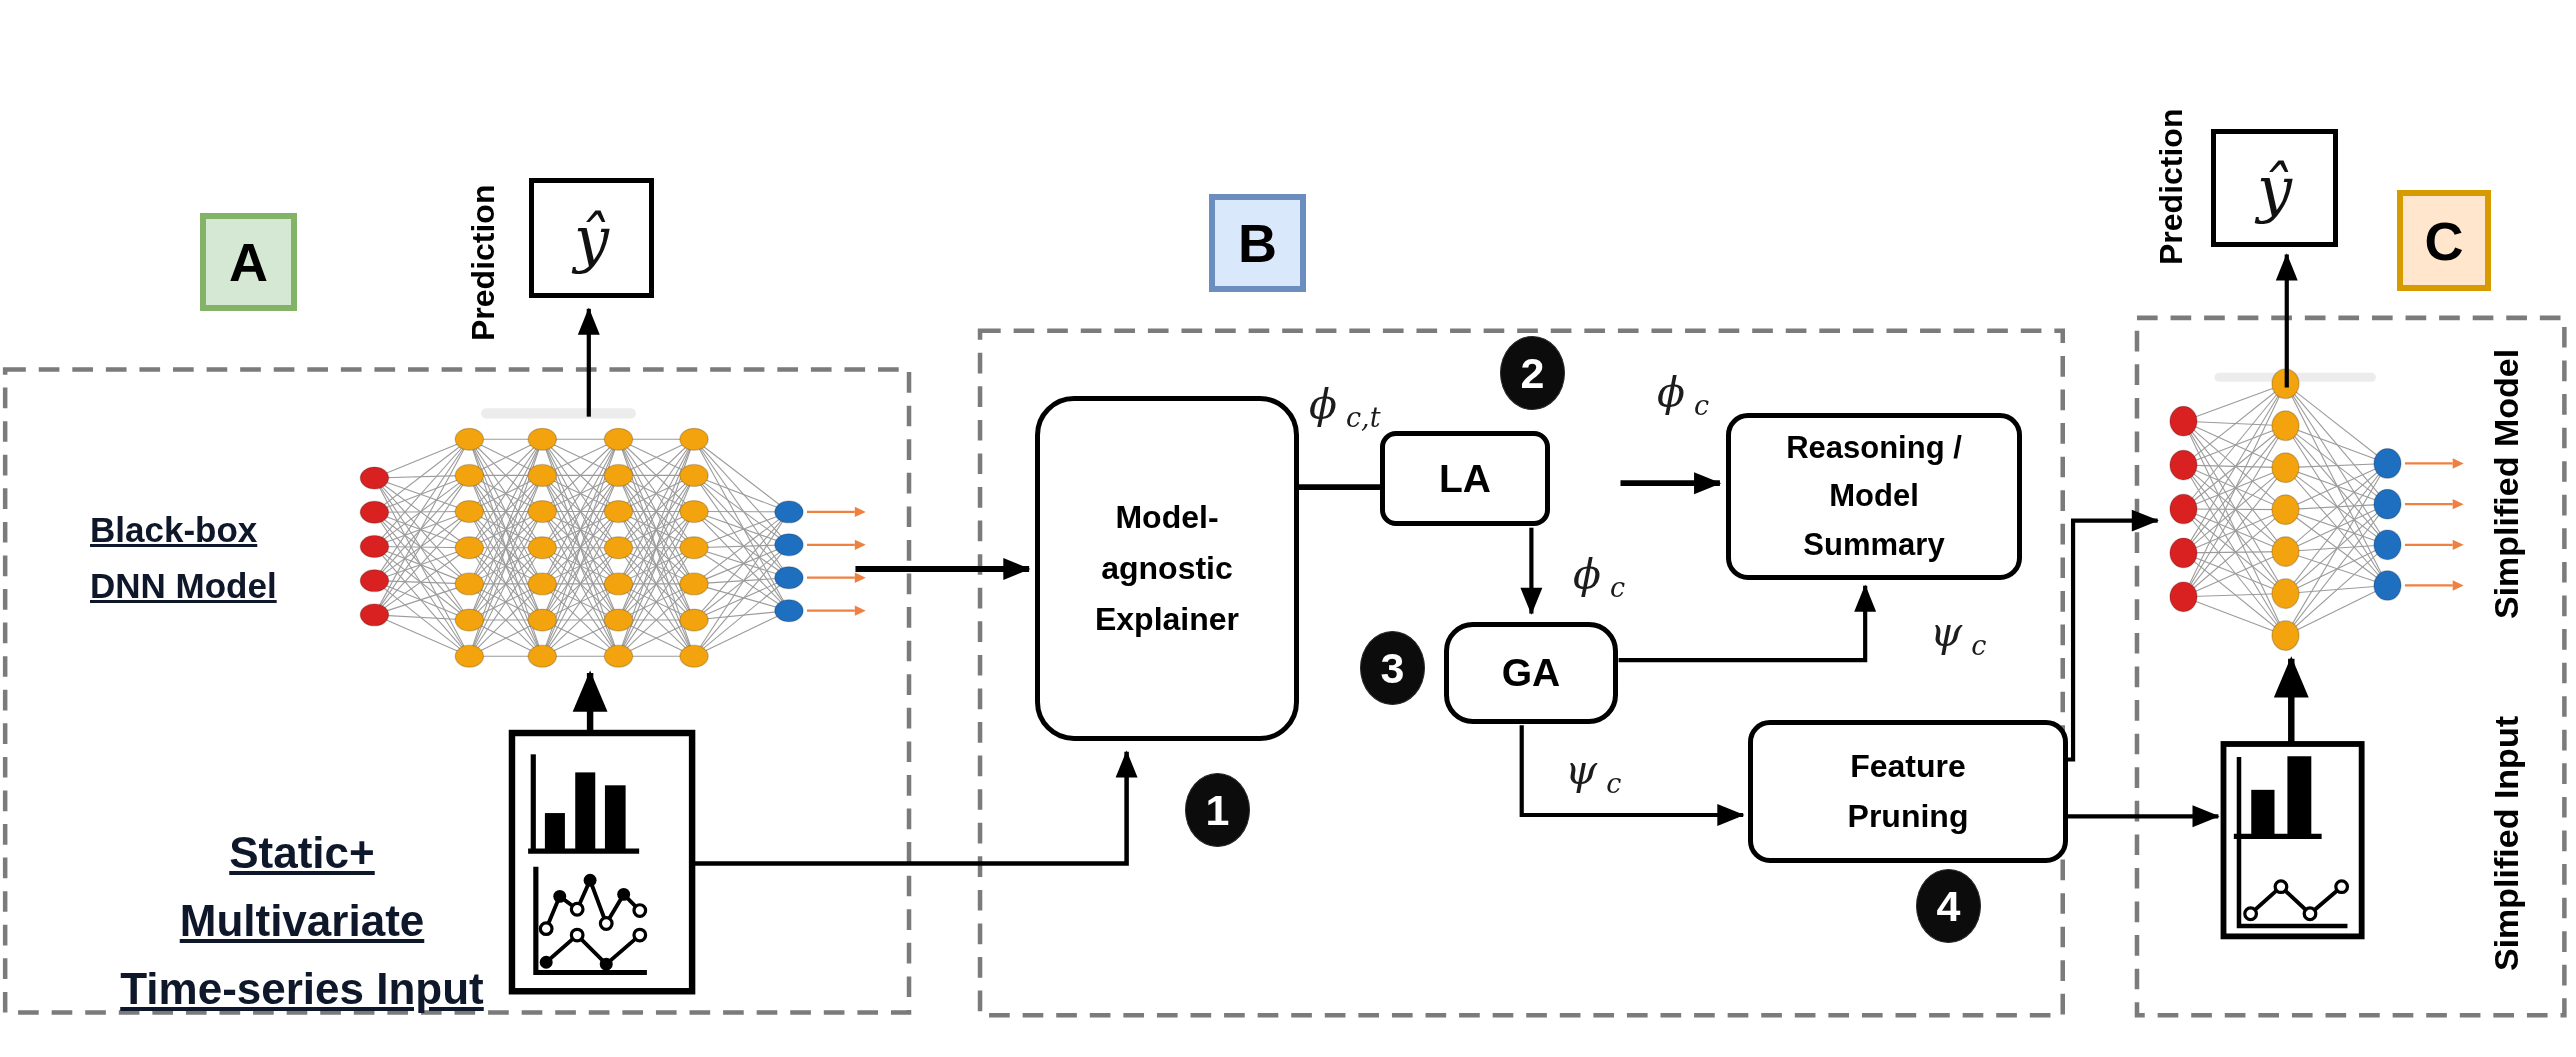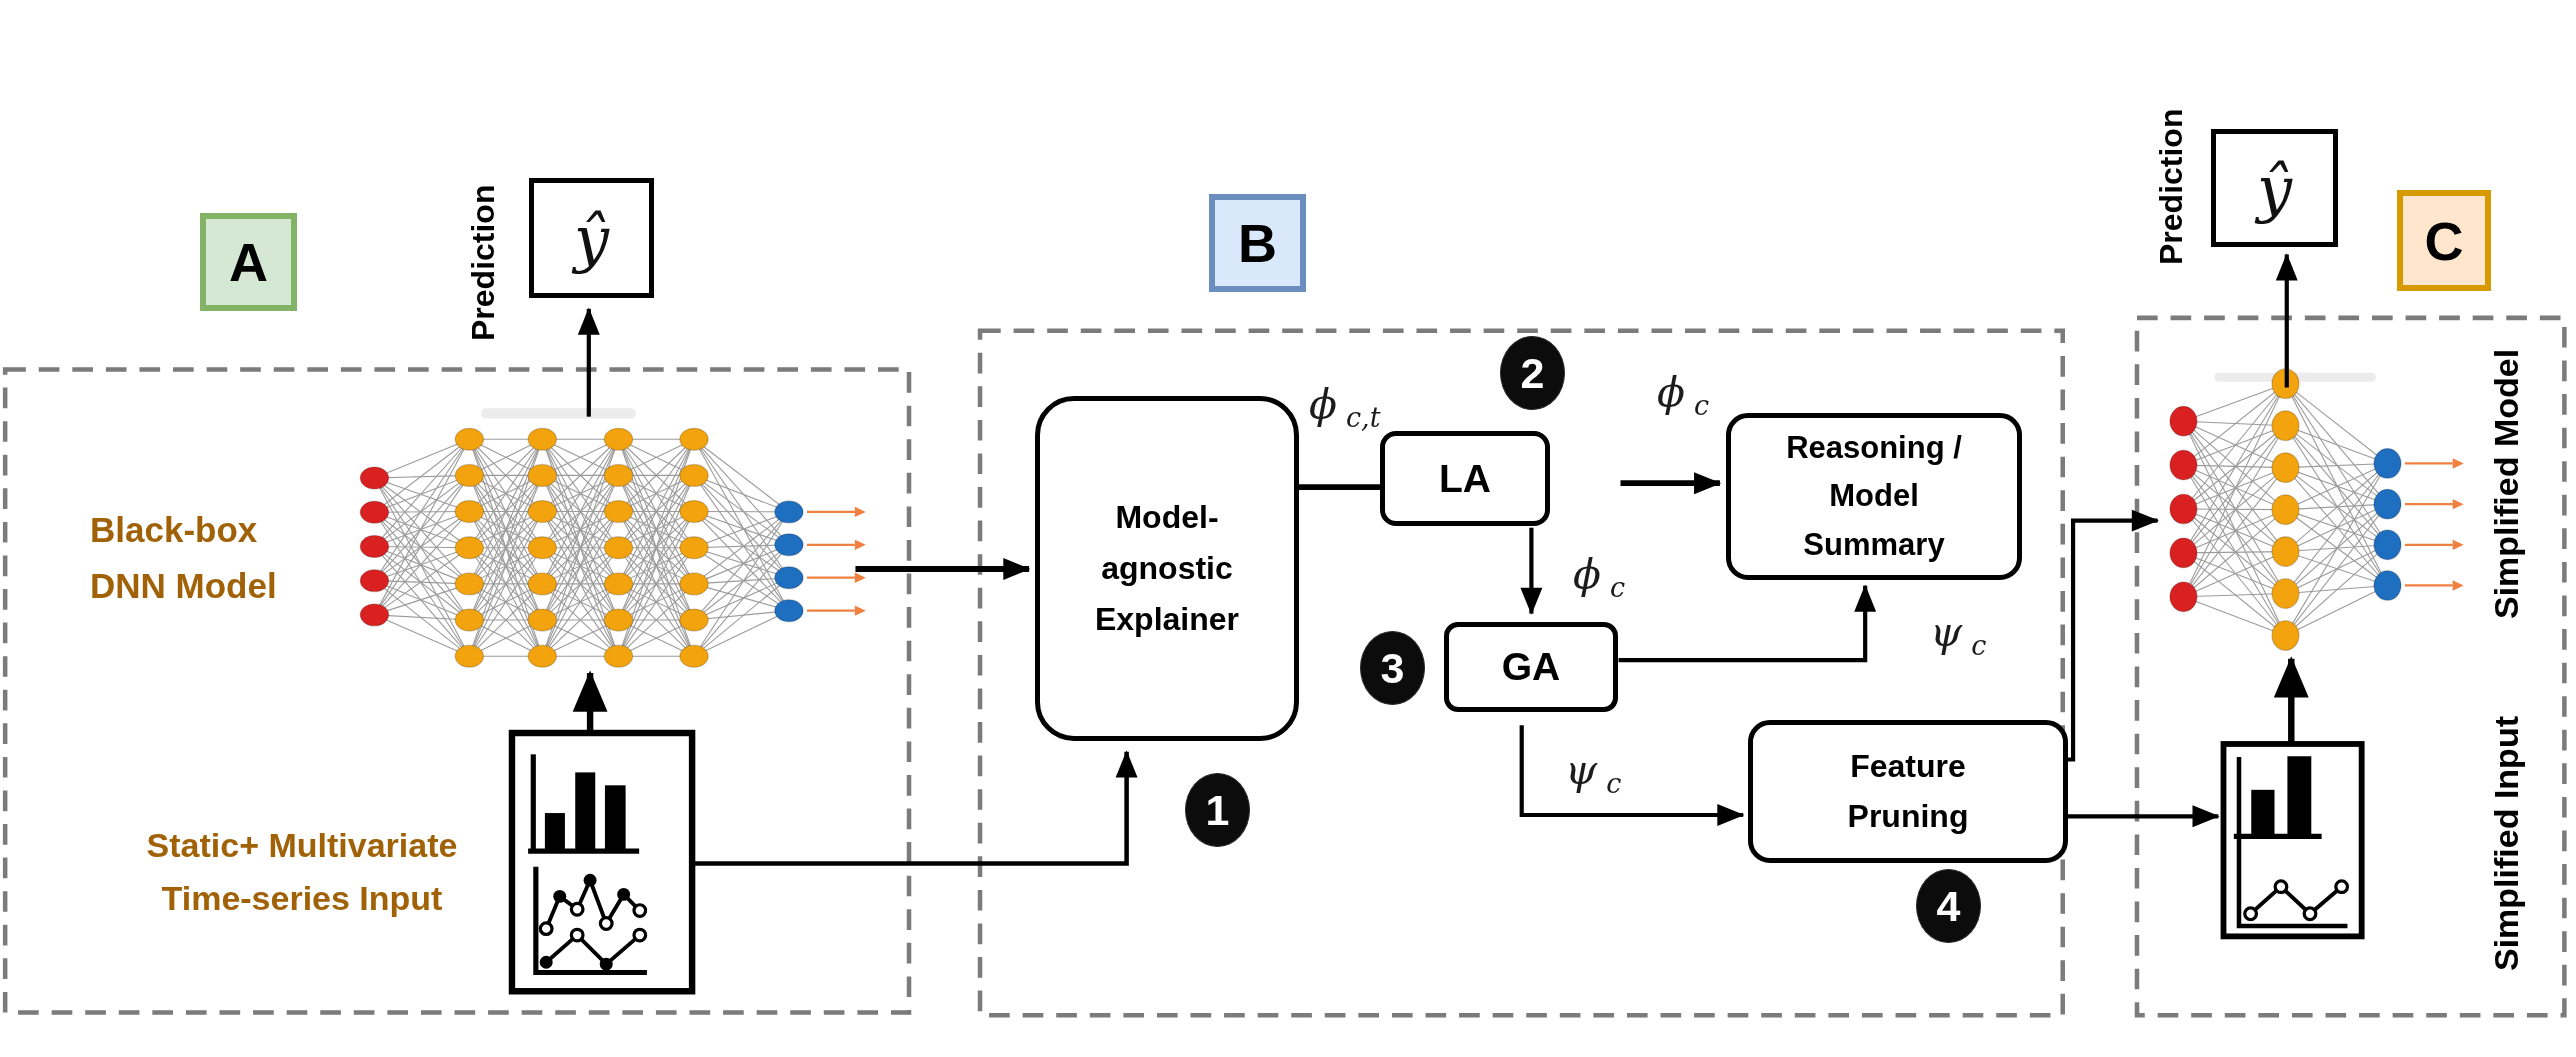--- a/index.html
+++ b/index.html
@@ -13,21 +13,21 @@
   .secbadge{border-style:solid;border-width:6.5px;font-weight:bold;color:#000;font-size:54px;}
   .yhatbox{background:#ffffff;border:5.8px solid #000000;
            font-family:"DejaVu Serif","Liberation Serif",serif;font-style:italic;
            font-size:62px;color:#111;}
   .stepbadge{background:#0c0c0c;border-radius:50%;color:#ffffff;font-weight:bold;
              font-size:43px;border:1.9px solid #2a2a2a;}
   .vtext{writing-mode:vertical-rl;transform:rotate(180deg);font-weight:bold;color:#000;}
   .greek{font-family:"DejaVu Serif","Liberation Serif",serif;font-style:italic;
          font-size:41px;color:#1c1c1c;}
   .greek sub{font-size:27px;font-style:italic;margin-left:9px;}
-  .label-bold{font-weight:bold;color:#a16207;}
+  .label-bold{font-weight:bold;color:#0f172a;text-decoration:underline;}
 </style>
 </head>
 <body>
 
 <div class="stage">
 
   <svg class="art" width="2576" height="1058" viewBox="0 0 3990 1638">
     <defs>
       <marker id="ah" markerUnits="userSpaceOnUse" markerWidth="46" markerHeight="38" refX="42" refY="19" orient="auto">
         <path d="M2,2 L44,19 L2,36 Z" fill="#000"></path>
@@ -462,38 +462,38 @@
       <span>Prediction</span>
     </div>
 
   <div class="abs yhatbox center" style="left:529px;top:178px;width:125px;height:120px;">
     <span>ŷ</span>
   </div>
 
   <div class="abs ml label-bold" style="left:90px;top:502px;font-size:35px;line-height:1.6;"><span class="ml">Black-box
 DNN Model</span></div>
 
-  <div class="abs ml label-bold center" style="left:103px;top:819px;width:398px;font-size:34px;line-height:1.55;"><span class="ml">Static+ Multivariate
+  <div class="abs ml label-bold center" style="left:103px;top:819px;width:398px;font-size:44px;line-height:1.55;"><span class="ml">Static+ Multivariate
 Time-series Input</span></div>
 
   <div class="abs secbadge center" style="left:1209px;top:194px;width:97px;height:98px;background:#dae8fc;border-color:#6c8ebf;">
     <span>B</span>
   </div>
 
   <div class="abs procbox center ml" style="left:1035px;top:396px;width:264px;height:345px;border-radius:39px;font-size:32px;line-height:1.6;">
     <span class="ml">Model-
 agnostic
 Explainer</span>
   </div>
 
   <div class="abs procbox center" style="left:1380px;top:431px;width:170px;height:95px;border-radius:16px;font-size:39px;">
     <span>LA</span>
   </div>
 
-  <div class="abs procbox center" style="left:1444px;top:622px;width:174px;height:90px;border-radius:14px;font-size:39px;">
+  <div class="abs procbox center" style="left:1444px;top:622px;width:174px;height:102px;border-radius:29px;font-size:39px;">
     <span>GA</span>
   </div>
 
   <div class="abs procbox center ml" style="left:1726px;top:413px;width:296px;height:167px;border-radius:22px;font-size:31px;line-height:1.55;align-items:center;">
     <span class="ml">Reasoning /
 Model
 Summary</span>
   </div>
 
   <div class="abs procbox center ml" style="left:1748px;top:720px;width:320px;height:143px;border-radius:22px;font-size:32px;line-height:1.55;">

